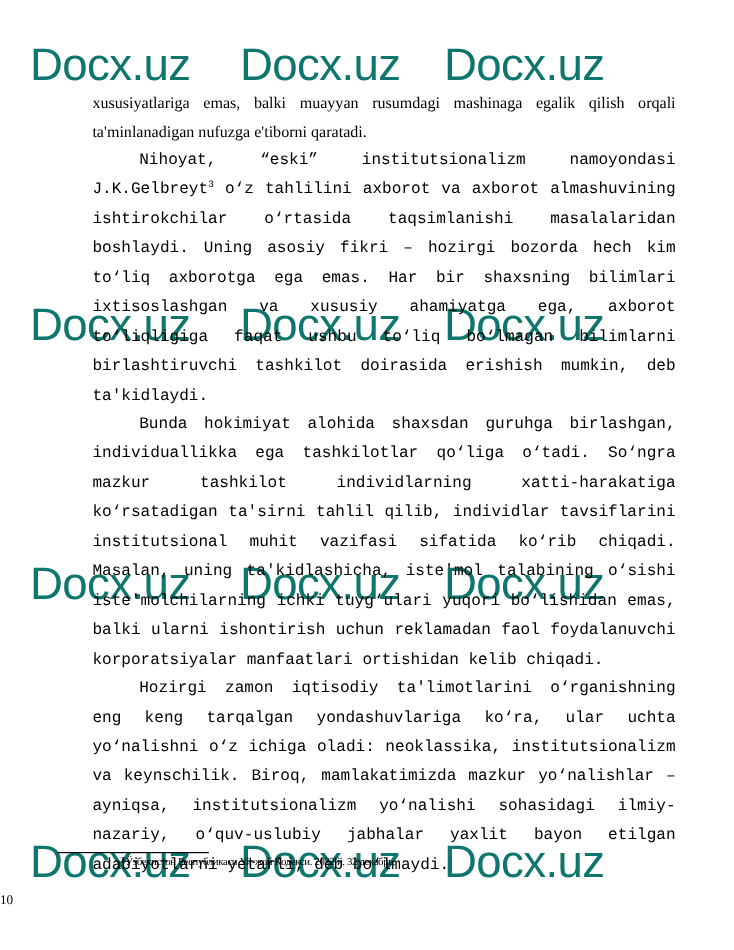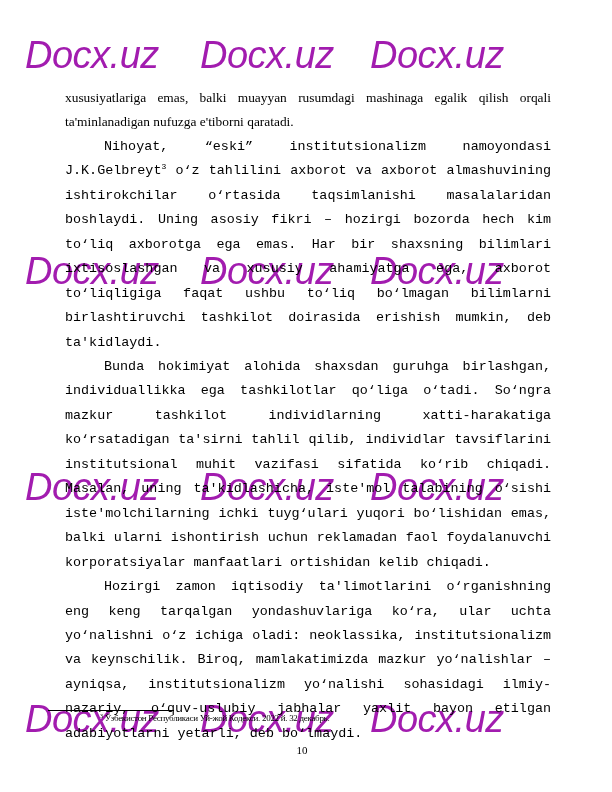--- a/index.html
+++ b/index.html
@@ -20,32 +20,30 @@
       left: 0; top: 0;
       width: 612px; height: 792px;
       pointer-events: none;
       z-index: 0;
     }
     .wm {
       position: absolute;
       font-family: "Liberation Sans", "DejaVu Sans", sans-serif;
       font-size: 38px;
       line-height: 38px;
-      color: #a21caf;
+      color: #0f766e;
       letter-spacing: -0.5px;
       white-space: nowrap;
-      font-style: italic;
     }
     .content {
       position: absolute;
-      left: 65px;
+      left: 77px;
       top: 74px;
       width: 486px;
       z-index: 1;
-      margin-top: 12px;
     }
     .para {
       margin: 0;
       font-size: 13.4px;
       line-height: 24.45px;
       text-align: justify;
       text-align-last: left;
     }
     .para.indent {
       text-indent: 39px;
@@ -78,21 +76,21 @@
     .footnote sup {
       font-size: 6px;
       vertical-align: 3px;
       line-height: 0;
     }
     .page-number {
       position: absolute;
       left: 0;
       width: 604px;
       top: 744px;
-      text-align: center;
+      text-align: left;
       font-size: 11px;
       line-height: 12px;
       z-index: 1;
     }
   </style>
 </head>
 <body>
 
 <div class="watermark-layer">
   <div class="wm" style="left:25px; top:36px;">Docx.uz</div>

